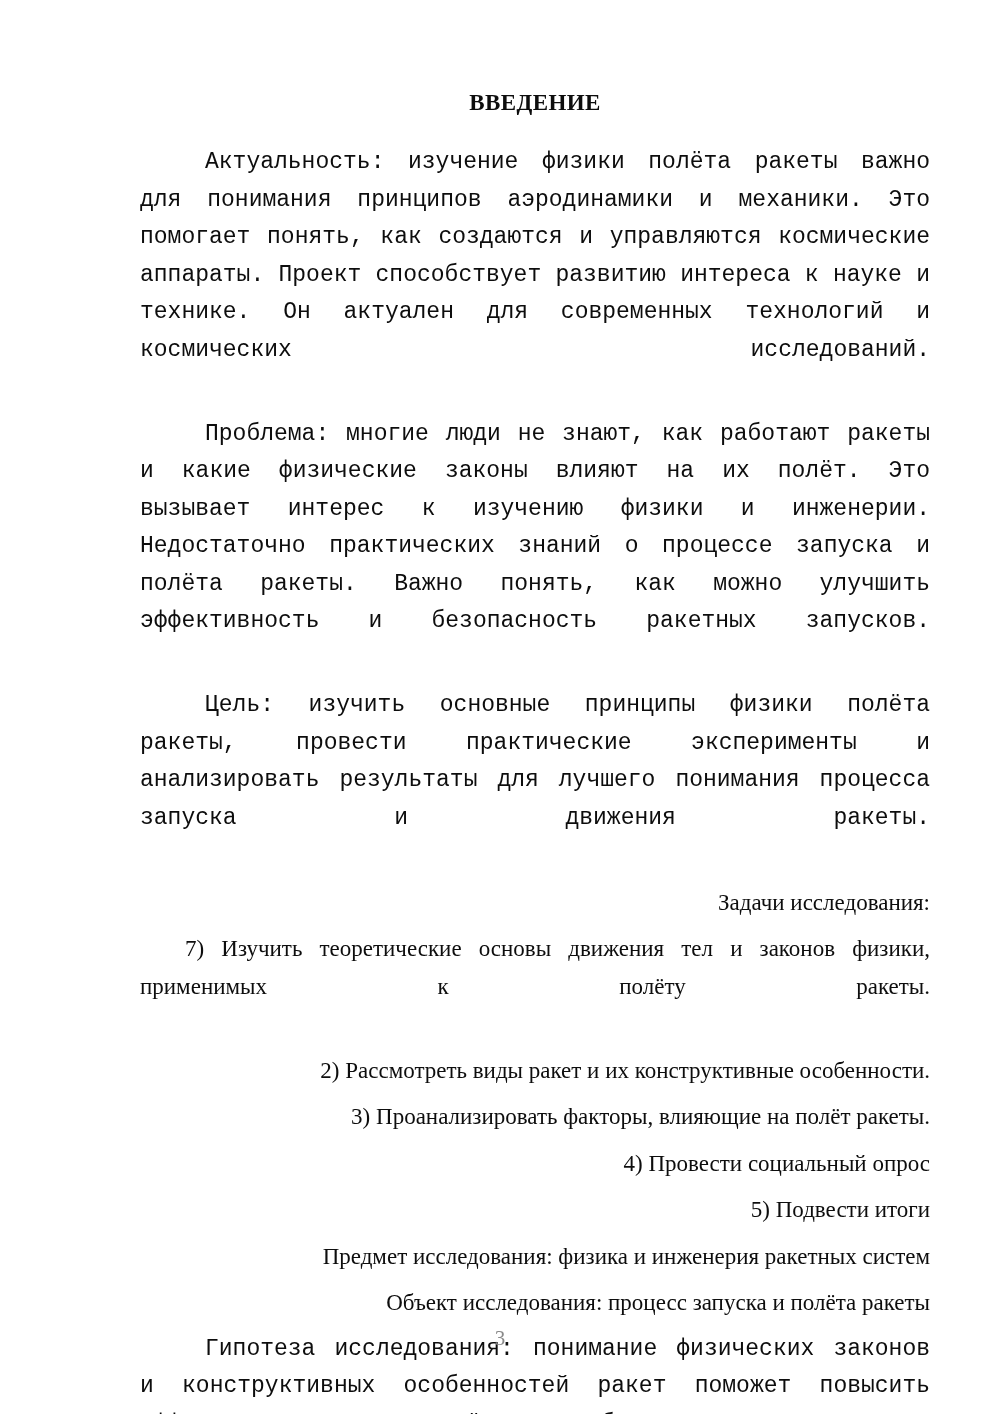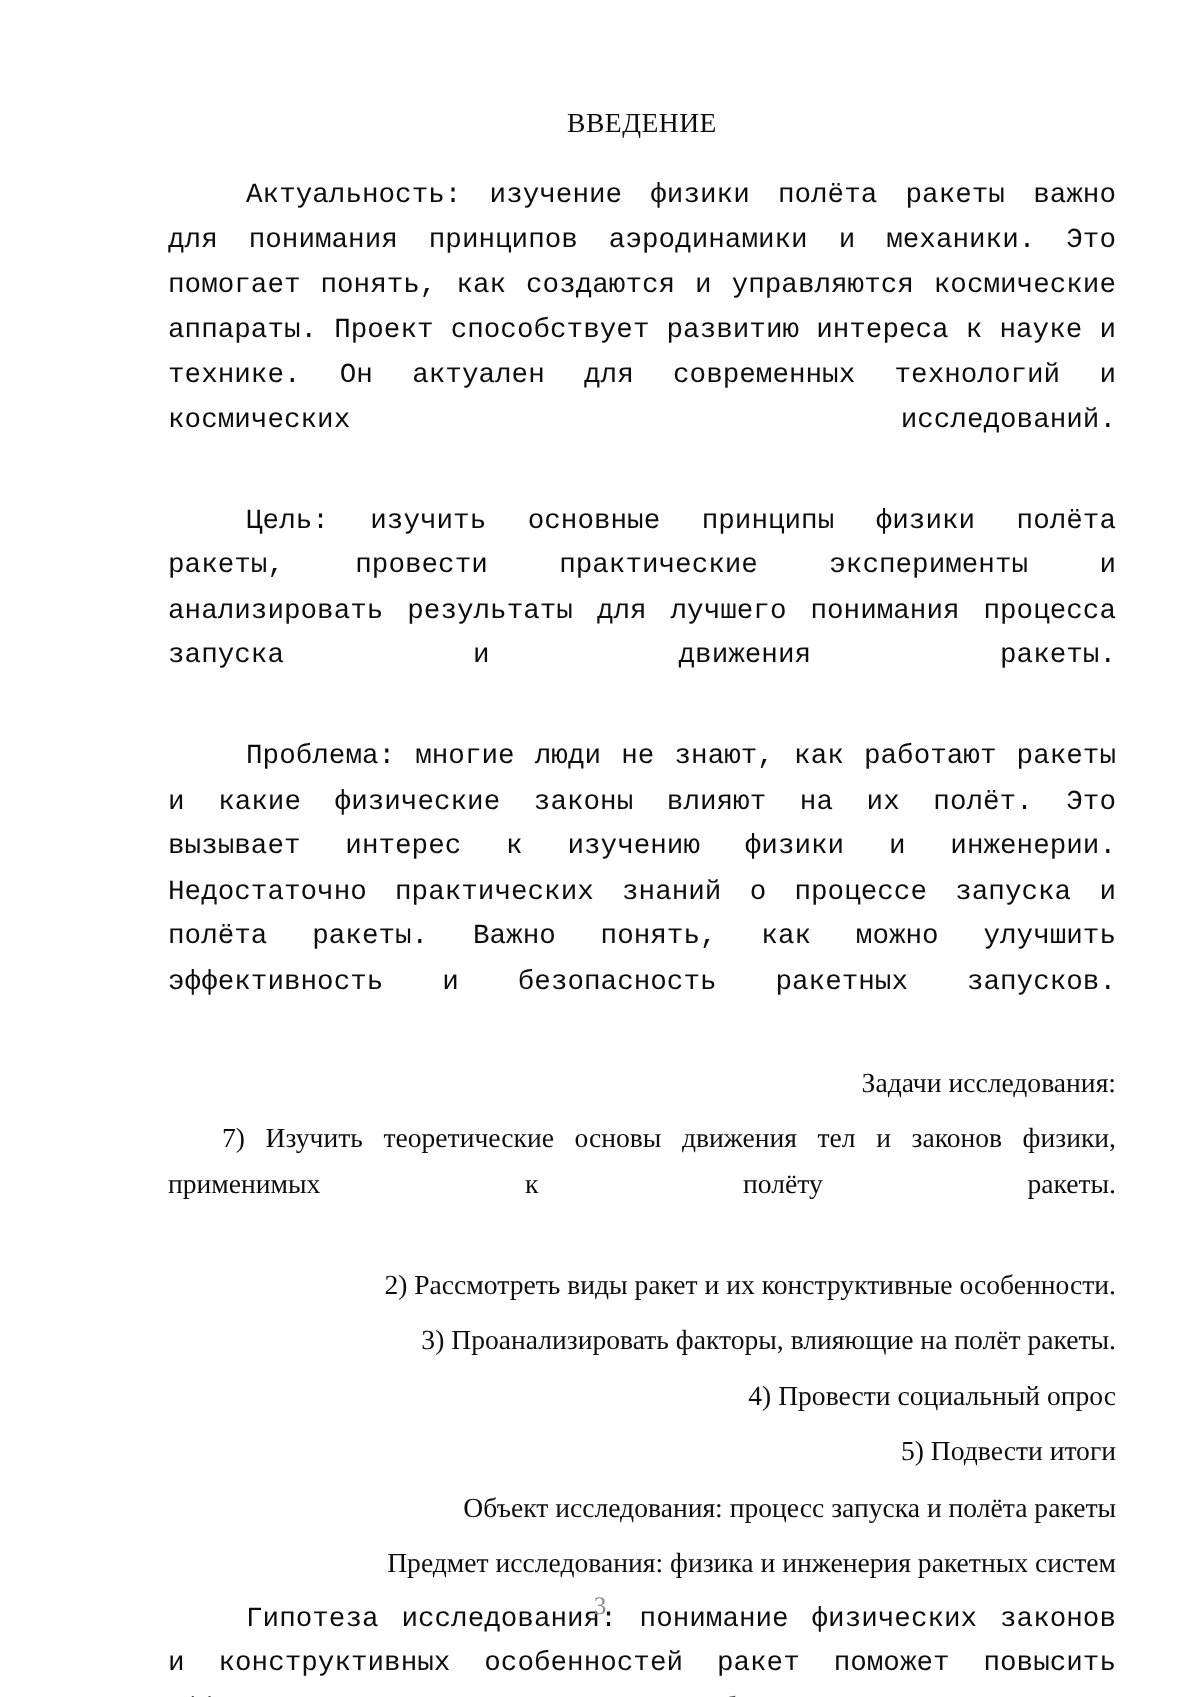--- a/index.html
+++ b/index.html
@@ -29,21 +29,21 @@
 
   .content {
     position: absolute;
     left: 140px;
     top: 88px;
     width: 790px;
   }
 
   .doc-title {
     font-size: 23px;
-    font-weight: normal;
+    font-weight: bold;
     text-align: center;
     letter-spacing: 0.4px;
     margin: 0 0 26px 0;
     line-height: 30px;
   }
 
   
   p.para {
     font-size: 23px;
     line-height: 37.5px;
@@ -110,39 +110,39 @@
 <body>
 
 <div class="page">
 
   <div class="content">
 
     <h1 class="doc-title">ВВЕДЕНИЕ</h1>
 
     <p class="para">Актуальность: изучение физики полёта ракеты важно для понимания принципов аэродинамики и механики. Это помогает понять, как создаются и управляются космические аппараты. Проект способствует развитию интереса к науке и технике. Он актуален для современных технологий и космических исследований.</p>
 
+    <p class="para">Проблема: многие люди не знают, как работают ракеты и какие физические законы влияют на их полёт. Это вызывает интерес к изучению физики и инженерии. Недостаточно практических знаний о процессе запуска и полёта ракеты. Важно понять, как можно улучшить эффективность и безопасность ракетных запусков.</p>
+
     <p class="para">Цель: изучить основные принципы физики полёта ракеты, провести практические эксперименты и анализировать результаты для лучшего понимания процесса запуска и движения ракеты.</p>
-
-    <p class="para">Проблема: многие люди не знают, как работают ракеты и какие физические законы влияют на их полёт. Это вызывает интерес к изучению физики и инженерии. Недостаточно практических знаний о процессе запуска и полёта ракеты. Важно понять, как можно улучшить эффективность и безопасность ракетных запусков.</p>
 
     <p class="lead">Задачи исследования:</p>
 
     <p class="item">7) Изучить теоретические основы движения тел и законов физики, применимых к полёту ракеты.</p>
 
     <p class="item-short">2) Рассмотреть виды ракет и их конструктивные особенности.</p>
 
     <p class="item-short">3) Проанализировать факторы, влияющие на полёт ракеты.</p>
 
     <p class="item-short">4) Провести социальный опрос</p>
 
     <p class="item-short">5) Подвести итоги</p>
 
+    <p class="lead">Предмет исследования: физика и инженерия ракетных систем</p>
+
     <p class="lead">Объект исследования: процесс запуска и полёта ракеты</p>
-
-    <p class="lead">Предмет исследования: физика и инженерия ракетных систем</p>
 
     <p class="para">Гипотеза исследования: понимание физических законов и конструктивных особенностей ракет поможет повысить эффективность их полёта и безопасность запусков.</p>
 
     <p class="lead">Методы исследования:</p>
 
   </div>
 
   <div class="page-number">3</div>
 
 </div>

